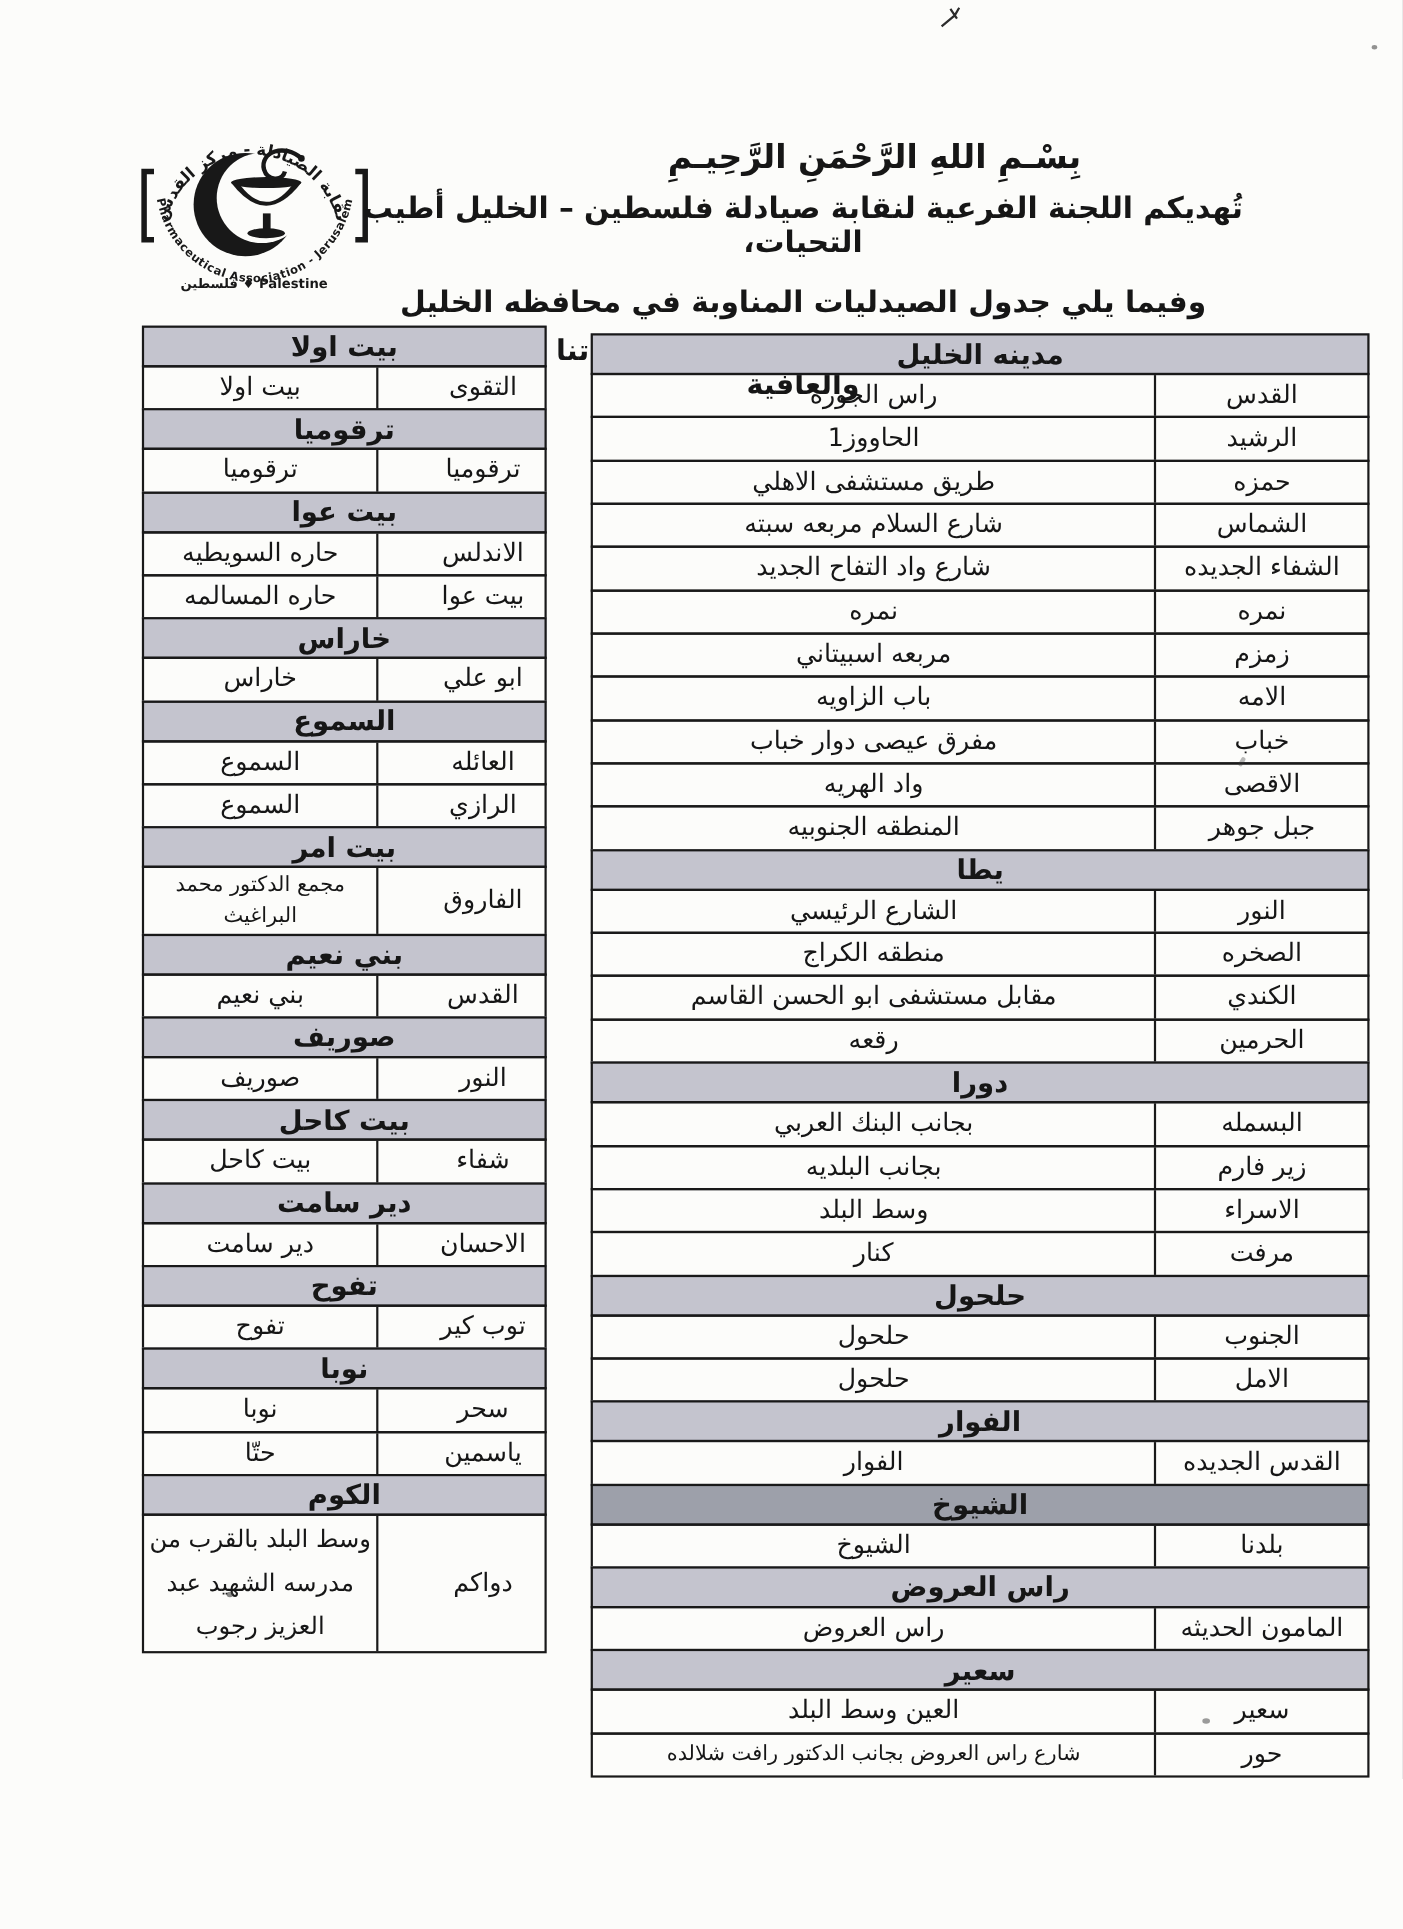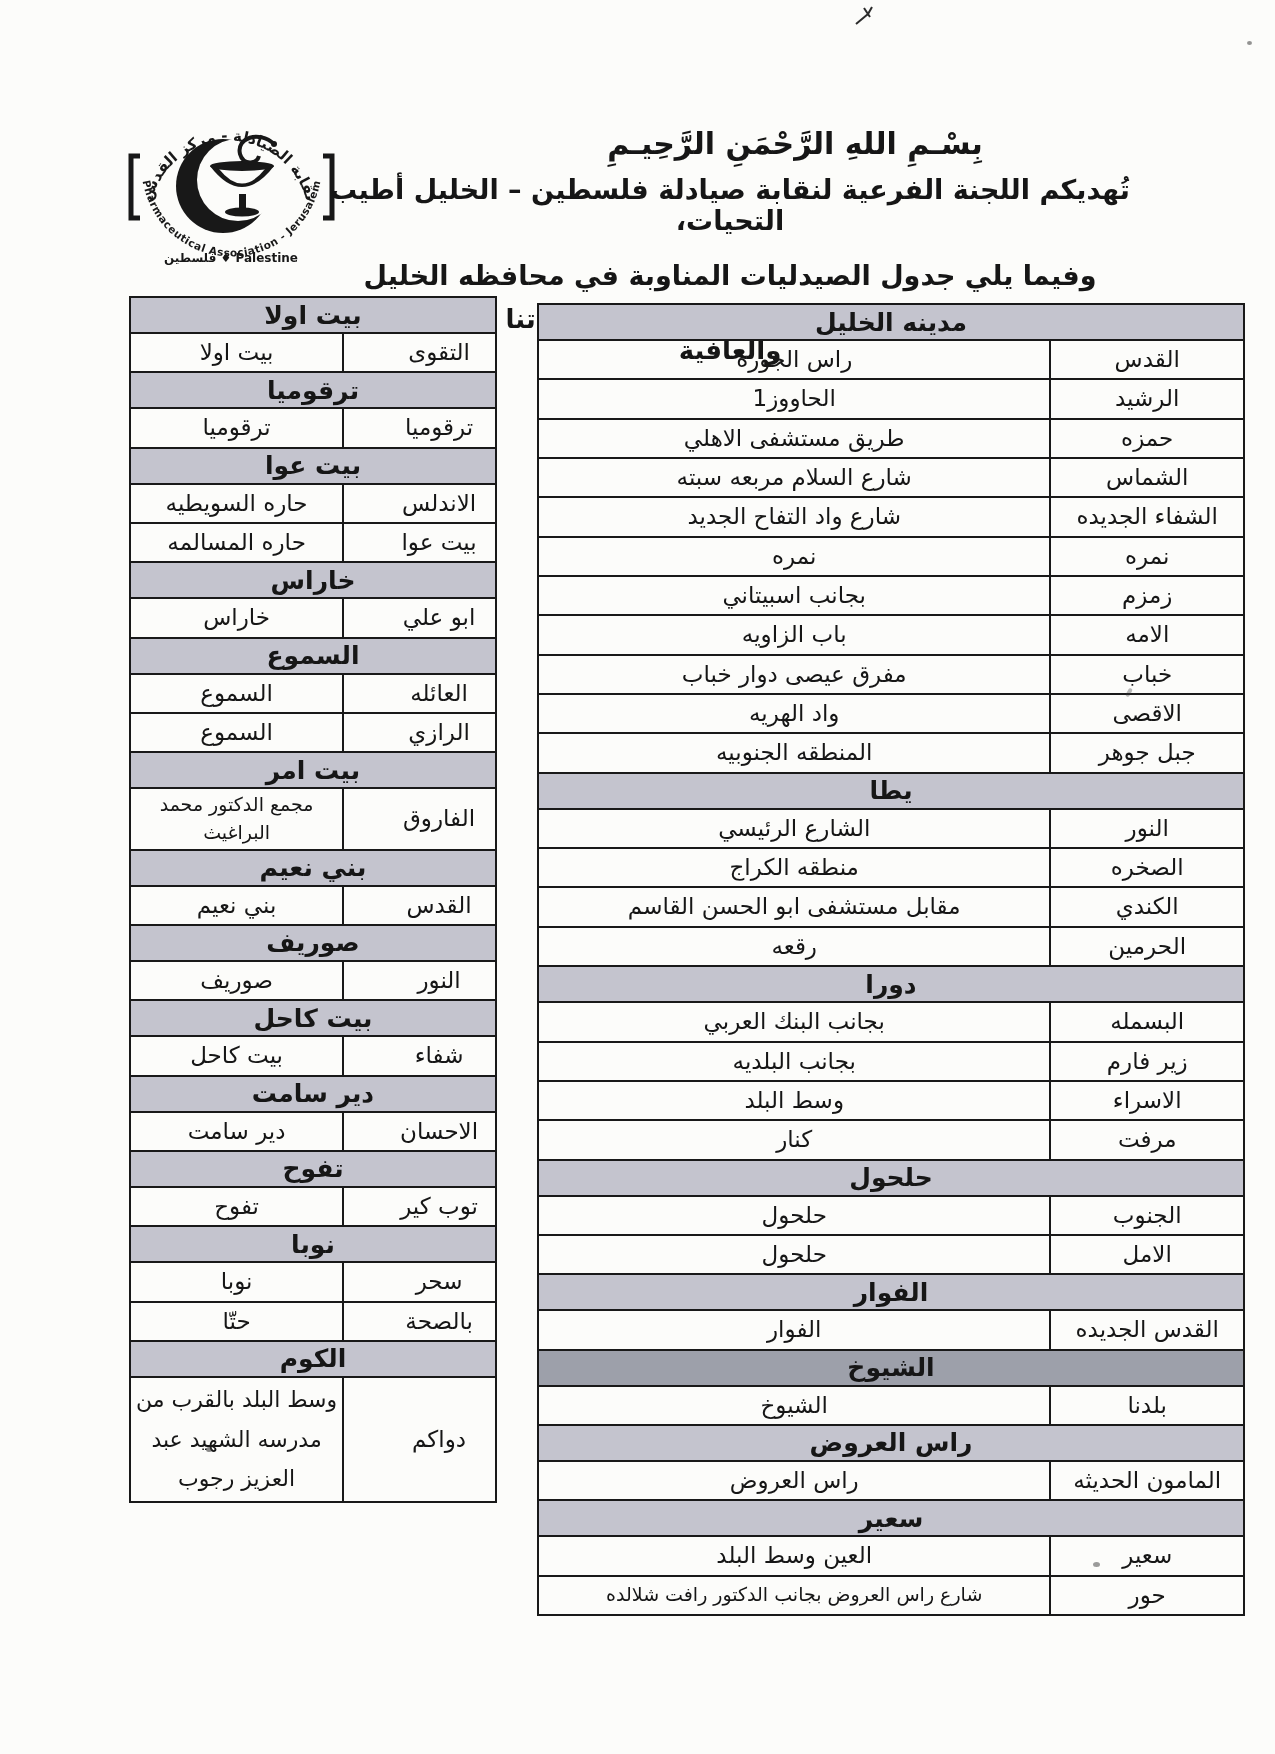--- a/index.html
+++ b/index.html
@@ -130,21 +130,21 @@
       <div class="band row">
         <div class="cell name-cell">الشفاء الجديده</div>
         <div class="cell loc-cell">شارع واد التفاح الجديد</div>
       </div>
       <div class="band row">
         <div class="cell name-cell">نمره</div>
         <div class="cell loc-cell">نمره</div>
       </div>
       <div class="band row">
         <div class="cell name-cell">زمزم</div>
-        <div class="cell loc-cell">بجانب اسبيتاني</div>
+        <div class="cell loc-cell">مربعه اسبيتاني</div>
       </div>
       <div class="band row">
         <div class="cell name-cell">الامه</div>
         <div class="cell loc-cell">باب الزاويه</div>
       </div>
       <div class="band row">
         <div class="cell name-cell">خباب</div>
         <div class="cell loc-cell">مفرق عيصى دوار خباب</div>
       </div>
       <div class="band row">
@@ -286,21 +286,21 @@
       <div class="band row">
         <div class="cell name-cell">توب كير</div>
         <div class="cell loc-cell">تفوح</div>
       </div>
       <div class="band section-header">نوبا</div>
       <div class="band row">
         <div class="cell name-cell">سحر</div>
         <div class="cell loc-cell">نوبا</div>
       </div>
       <div class="band row">
-        <div class="cell name-cell">بالصحة</div>
+        <div class="cell name-cell">ياسمين</div>
         <div class="cell loc-cell">حتّا</div>
       </div>
       <div class="band section-header">الكوم</div>
       <div class="band row tall">
         <div class="cell name-cell">دواكم</div>
         <div class="cell loc-cell">وسط البلد بالقرب من مدرسه الشهيد عبد العزيز رجوب</div>
       </div>
     </div>
 
   <svg class="mark" style="left:852px;top:4px;width:26px;height:26px" viewBox="0 0 26 26">

